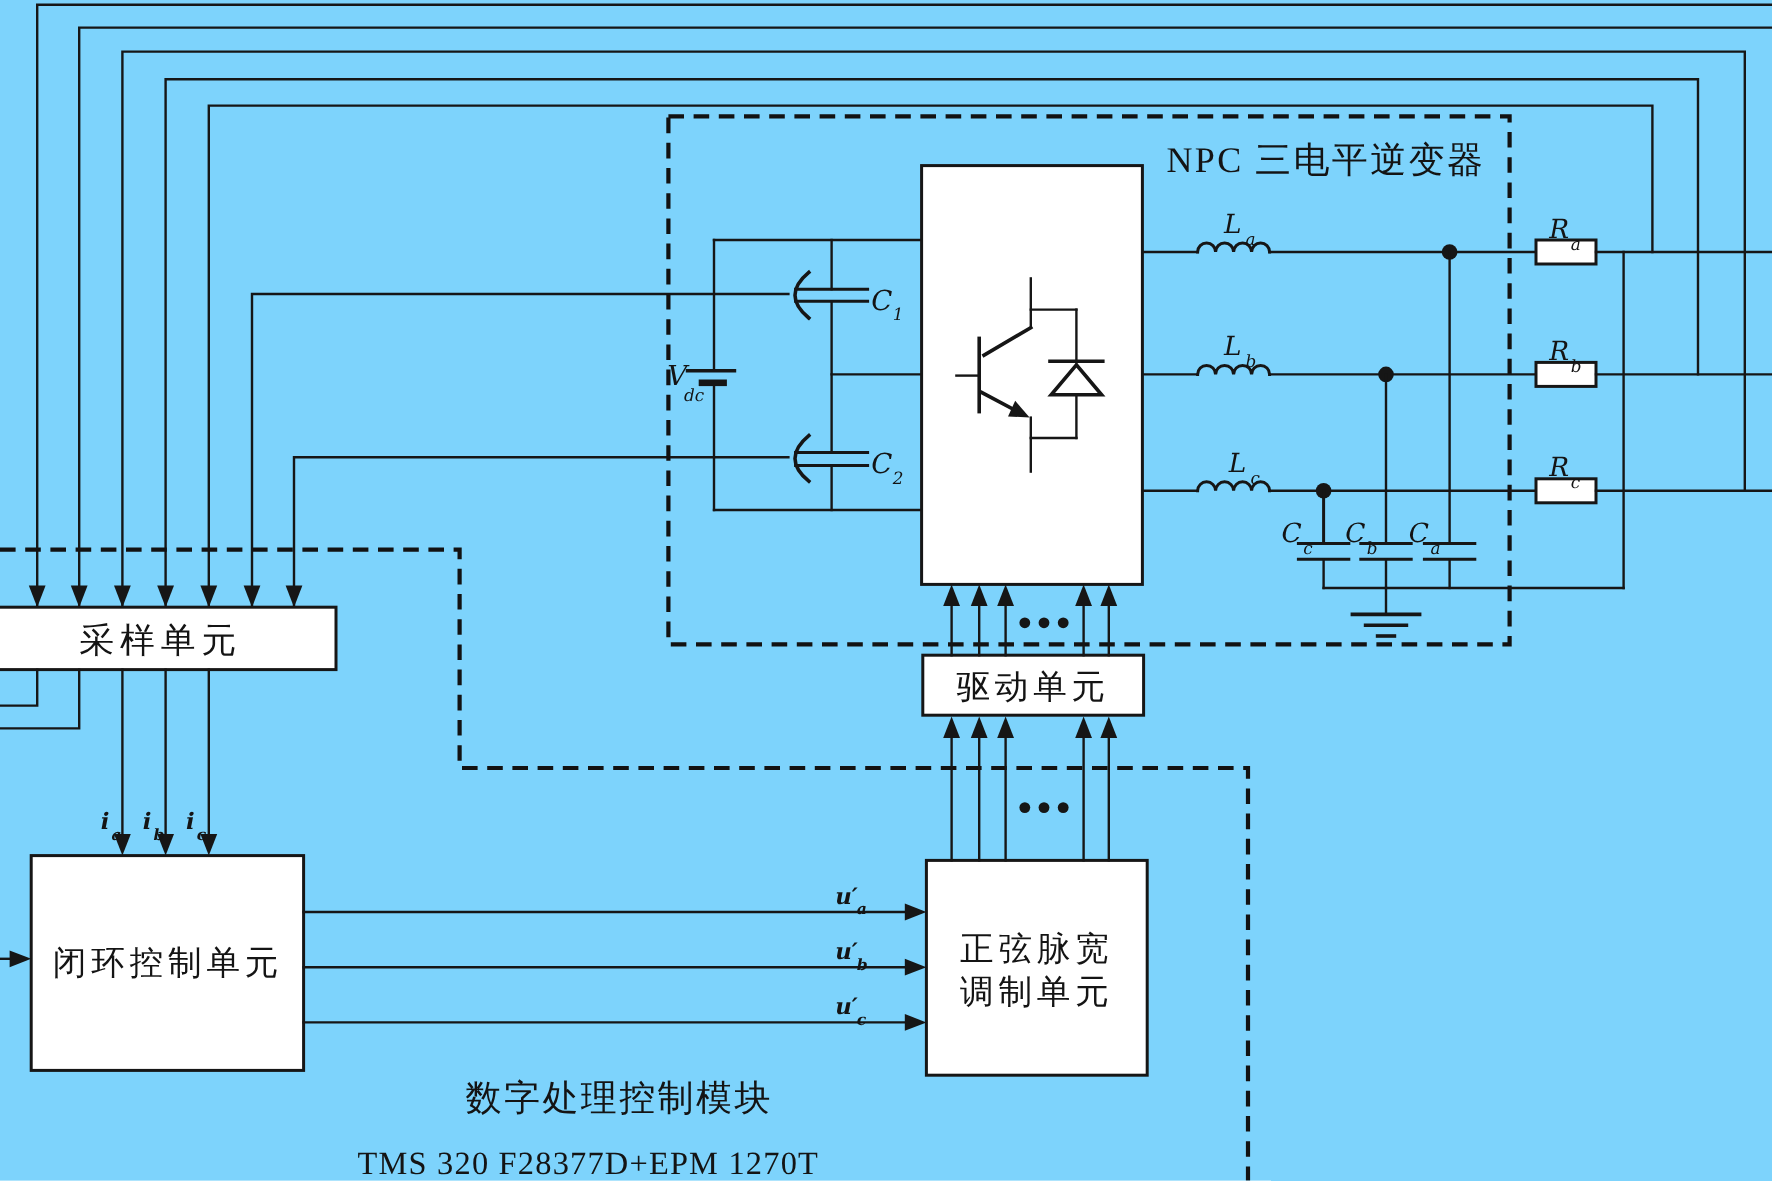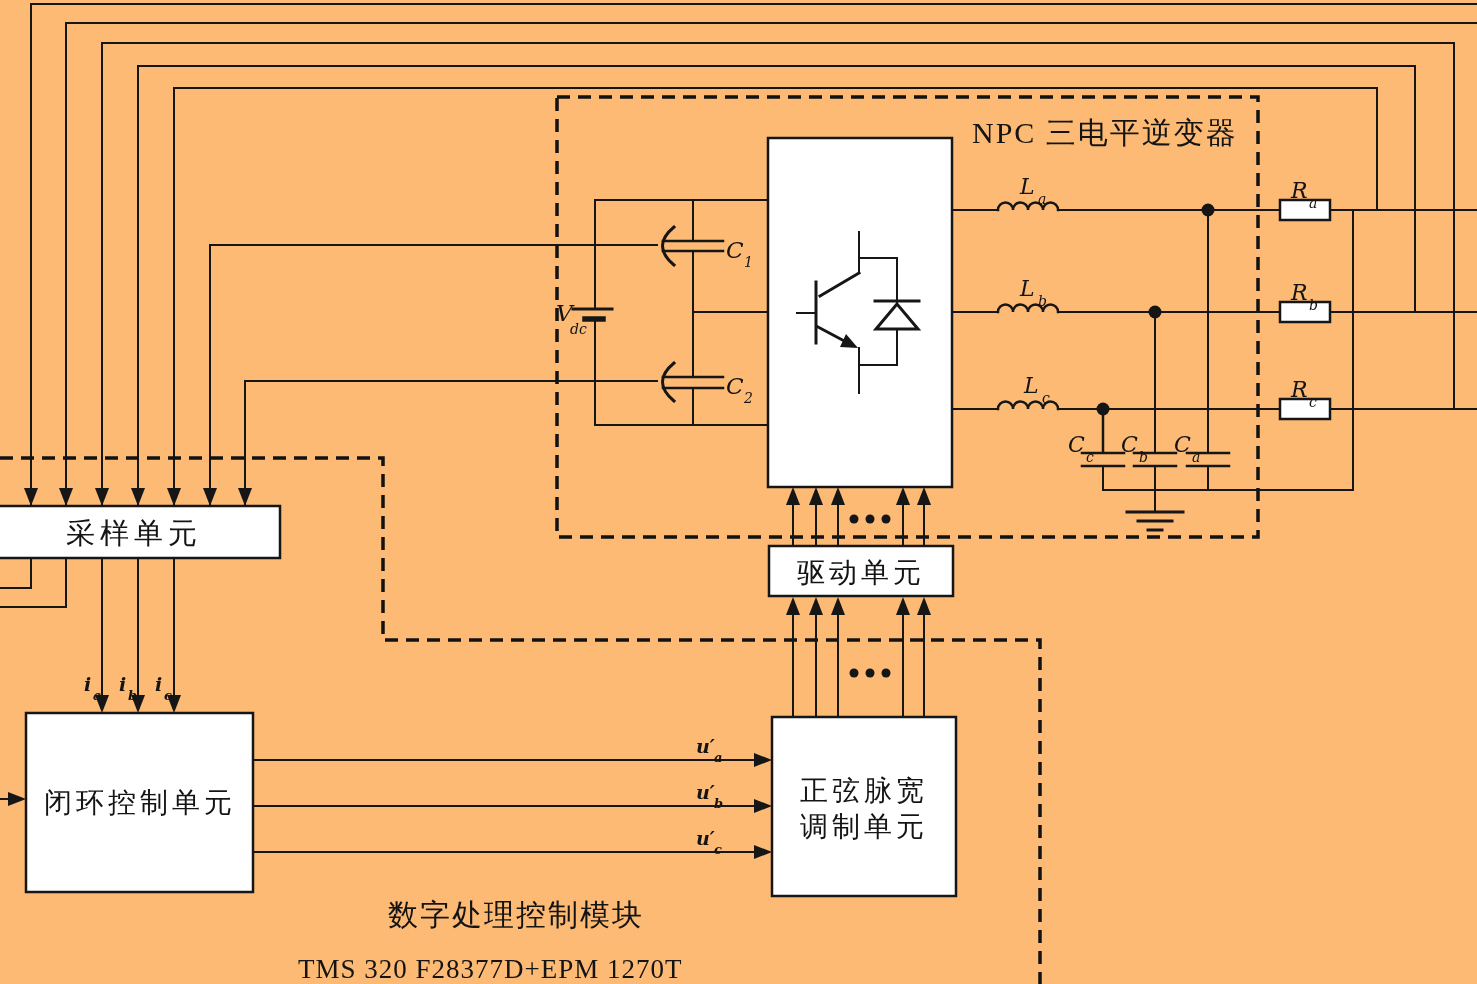--- a/index.html
+++ b/index.html
@@ -1,16 +1,16 @@
 <!DOCTYPE html>
 <html><head>
 <meta charset="utf-8">
 <style>
   html,body{margin:0;padding:0;background:#ffffff;}
-  .stage{position:relative;width:1477px;height:984px;background:#fdba74;overflow:hidden;
+  .stage{position:relative;width:1477px;height:984px;background:#7dd3fc;overflow:hidden;
          font-family:"Liberation Serif","DejaVu Serif",serif;}
   svg{position:absolute;left:0;top:0;}
   .w   {stroke:#161616;stroke-width:2;fill:none;stroke-linecap:square;}
   .w25 {stroke:#161616;stroke-width:2.5;fill:none;stroke-linecap:square;}
   .w3  {stroke:#161616;stroke-width:3;fill:none;stroke-linecap:square;}
   .w5  {stroke:#161616;stroke-width:5.5;fill:none;stroke-linecap:square;}
   .dash{stroke:#121212;stroke-width:3.5;fill:none;stroke-dasharray:13 8;}
   .blk {fill:#ffffff;stroke:#161616;stroke-width:2.5;}
   .ah  {fill:#161616;stroke:none;}
   .dot {fill:#161616;stroke:none;}

